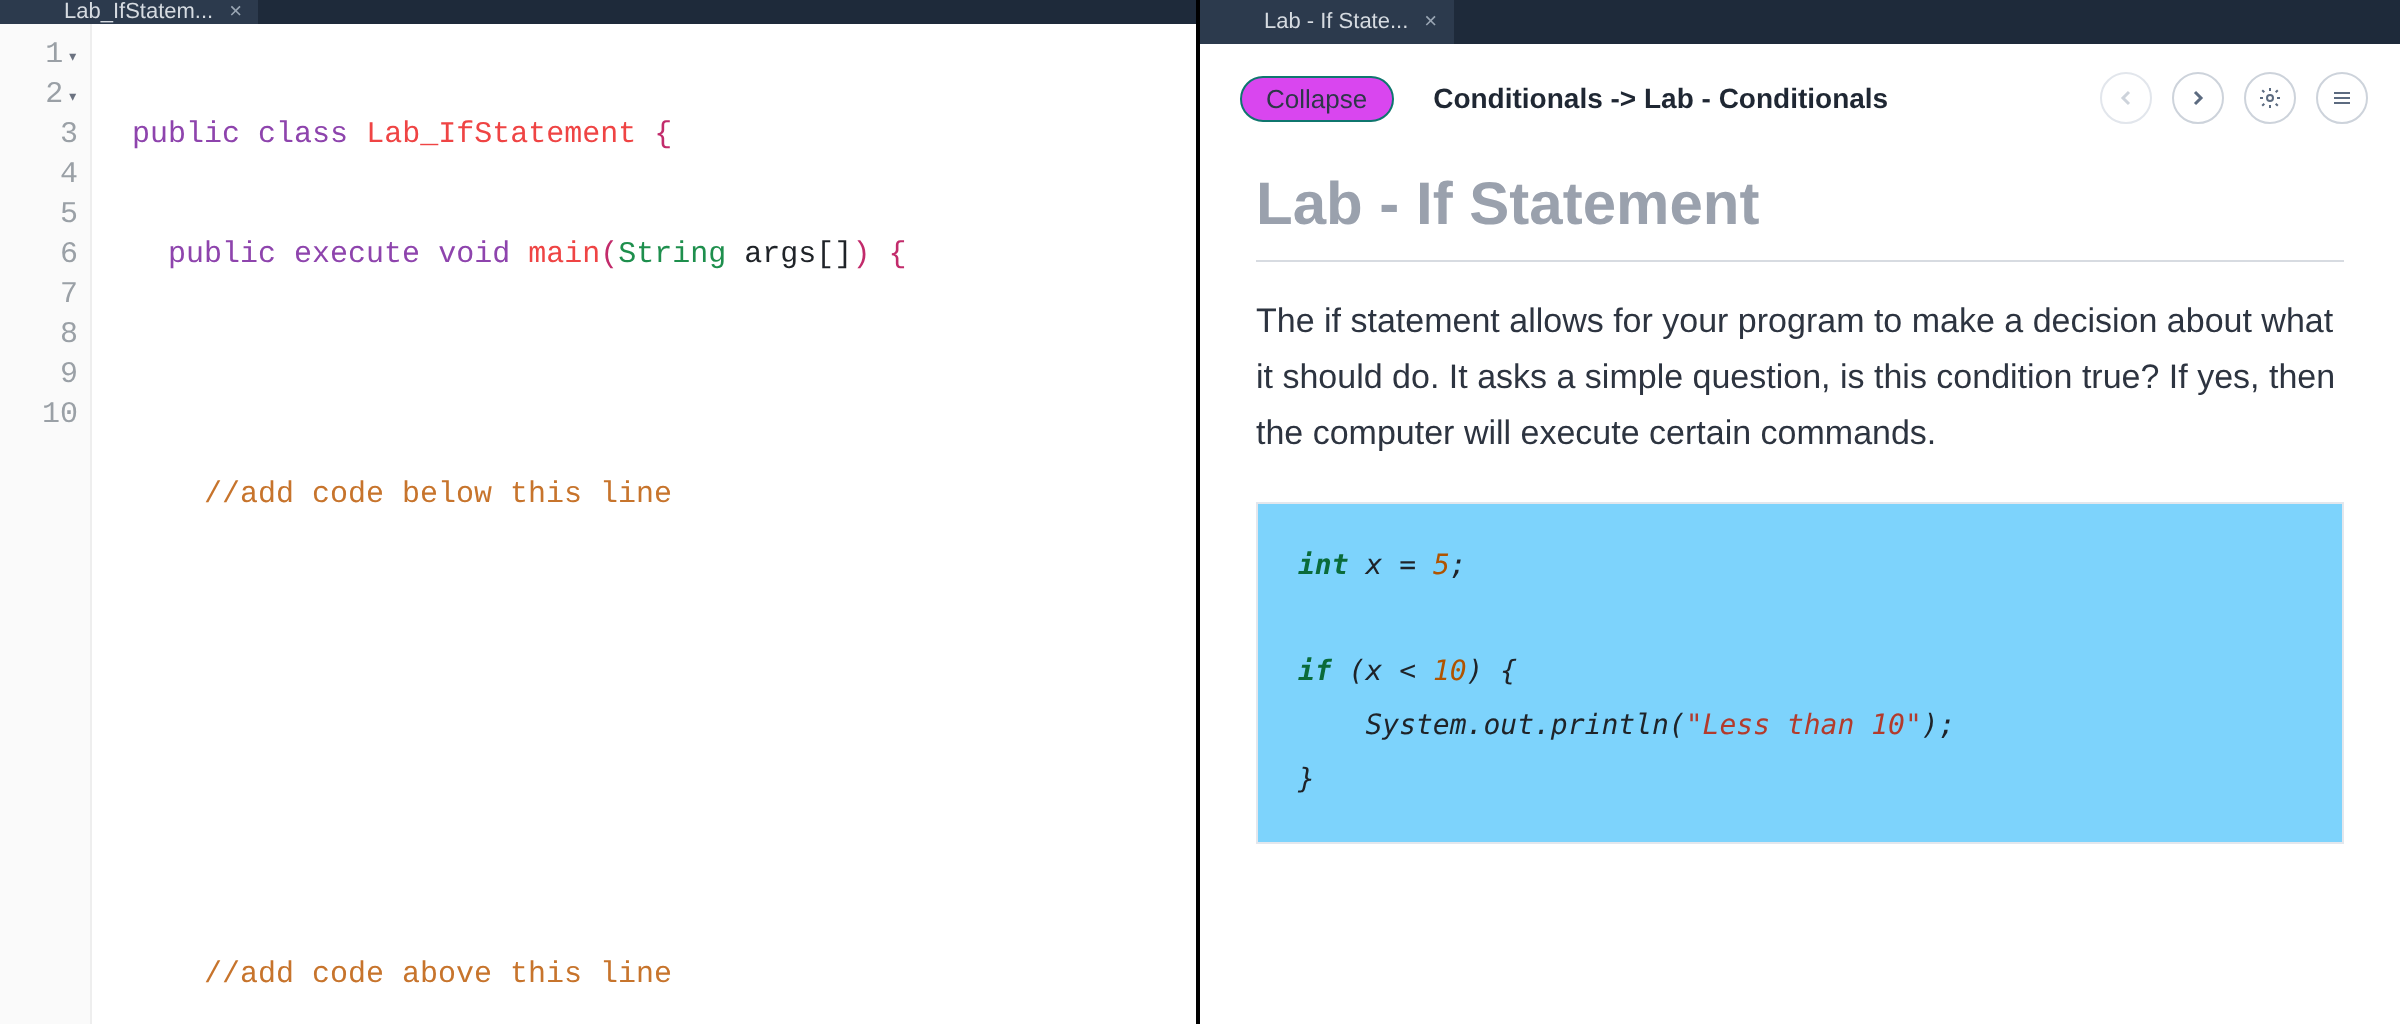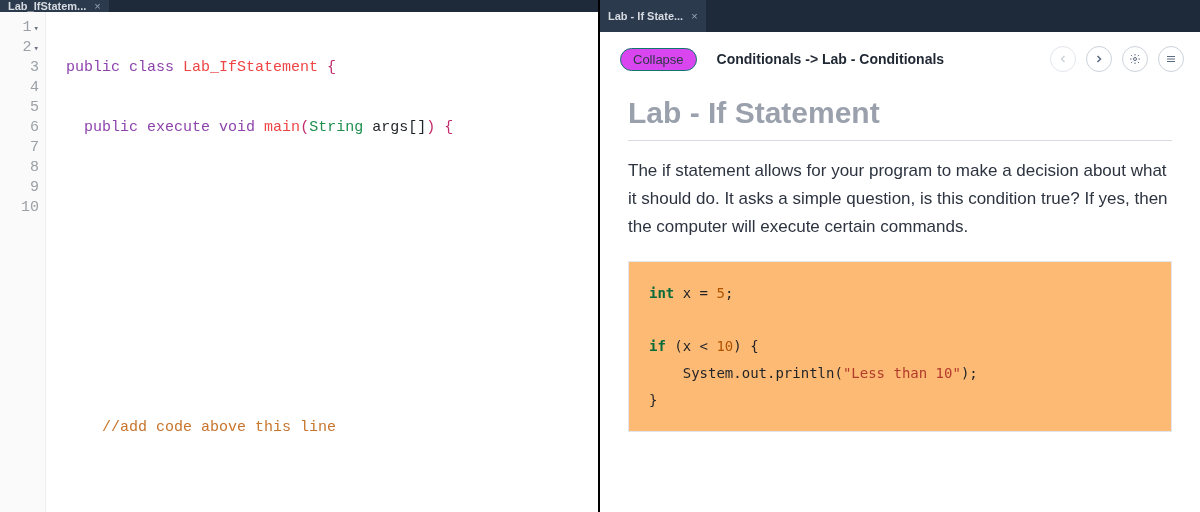--- a/index.html
+++ b/index.html
@@ -2,23 +2,23 @@
 <html><head>
 <meta charset="utf-8">
 <style>
   * { box-sizing: border-box; margin: 0; padding: 0; }
   html, body { width: 1200px; height: 512px; overflow: hidden; font-family: -apple-system, BlinkMacSystemFont, "Segoe UI", Helvetica, Arial, sans-serif; }
   .app { display: flex; width: 1200px; height: 512px; }
   .left-pane { width: 600px; height: 512px; display: flex; flex-direction: column; background: #fff; border-right: 2px solid #000; }
   .right-pane { width: 600px; height: 512px; display: flex; flex-direction: column; background: #fff; }
 
   
-  .tabbar { height: 32px; background: #1e2a3a; display: flex; align-items: stretch; font-size: 11px; color: #d6dbe1; }
+  .tabbar { height: 22px; background: #1e2a3a; display: flex; align-items: stretch; font-size: 11px; color: #d6dbe1; }
   .tab { display: flex; align-items: center; padding: 0 8px; background: #2c3a4d; max-width: 140px; cursor: pointer; }
-  .tab-label { white-space: nowrap; overflow: hidden; text-overflow: ellipsis; font-weight: 700; }
+  .tab-label { white-space: nowrap; overflow: hidden; text-overflow: ellipsis; font-weight: 400; margin-left: 24px; }
   .tab-close { margin-left: 8px; color: #9aa6b4; font-size: 11px; }
 
   
   .editor { flex: 1; display: flex; font-family: "SFMono-Regular", Consolas, "Liberation Mono", Menlo, monospace; font-size: 15px; line-height: 20px; background: #fff; }
   .gutter { width: 46px; padding-top: 6px; text-align: right; color: #9aa0a6; background: #fafafa; border-right: 1px solid #eee; }
   .gutter .ln { padding-right: 6px; height: 20px; position: relative; }
   .gutter .fold { font-size: 9px; color: #6b7280; margin-left: 2px; }
   .code { flex: 1; padding: 6px 0 0 20px; white-space: pre; color: #1f2328; }
   .code .row { height: 20px; }
   .tok-kw { color: #8e44ad; }
@@ -32,21 +32,21 @@
   .collapse-btn { border: 1px solid #0f766e; border-radius: 14px; padding: 3px 12px; font-size: 13px; color: #2d3748; background: #d946ef; cursor: pointer; }
   .breadcrumb { font-size: 14px; font-weight: 700; color: #1f2733; flex: 1; margin-left: 10px; }
   .circ-btn { width: 26px; height: 26px; border: 1px solid #cdd3db; border-radius: 50%; display: flex; align-items: center; justify-content: center; color: #5c6b80; background: #fff; cursor: pointer; }
   .circ-btn svg { width: 12px; height: 12px; }
   .circ-btn.disabled { color: #cdd3db; border-color: #e2e6ec; }
 
   .content { padding: 0 28px 20px 28px; overflow-y: auto; flex: 1; }
   .page-title { font-size: 30px; font-weight: 700; color: #9aa1ad; padding: 14px 0 10px 0; border-bottom: 1px solid #d7dbe1; }
   .tut-title { font-size: 28px; font-weight: 800; color: #222a35; padding: 28px 0 8px 0; border-bottom: 1px solid #d7dbe1; }
   .body-text { font-size: 17px; color: #2d3440; line-height: 1.65; padding: 16px 0 20px 0; }
-  .codeblock { border: 1px solid #e3e7ed; background: #fdba74; padding: 18px 20px; font-family: "SFMono-Regular", Consolas, Menlo, monospace; font-size: 14px; color: #1f2328; line-height: 1.9; white-space: pre; }
+  .codeblock { border: 1px solid #e3e7ed; background: #7dd3fc; padding: 18px 20px; font-family: "SFMono-Regular", Consolas, Menlo, monospace; font-size: 14px; color: #1f2328; line-height: 1.9; white-space: pre; font-style: italic; }
   .codeblock .ck { color: #0a6b3a; font-weight: 700; }
   .codeblock .cn { color: #b05400; }
   .codeblock .cs { color: #b33b2c; }
 </style>
 </head>
 <body>
 
 <div class="app">
 
   <div class="left-pane">
@@ -66,20 +66,21 @@
         <div class="ln">6</div>
         <div class="ln">7</div>
         <div class="ln">8</div>
         <div class="ln">9</div>
         <div class="ln">10</div>
       </div>
       <div class="code">
         <div class="row"><span class="tok-kw">public</span> <span class="tok-kw">class</span> <span class="tok-name">Lab_IfStatement</span> <span class="tok-punc">{</span></div>
         <div class="row">  <span class="tok-kw">public</span> <span class="tok-kw">execute</span> <span class="tok-kw">void</span> <span class="tok-name">main</span><span class="tok-punc">(</span><span class="tok-type">String</span> <span>args[]</span><span class="tok-punc">)</span> <span class="tok-punc">{</span></div>
         <div class="row"></div>
+        <div class="row">    <span class="tok-comment">//add code below this line</span></div>
         <div class="row"></div>
         <div class="row"></div>
         <div class="row"></div>
         <div class="row">    <span class="tok-comment">//add code above this line</span></div>
         
         
       </div>
     </div>
   </div>
 

